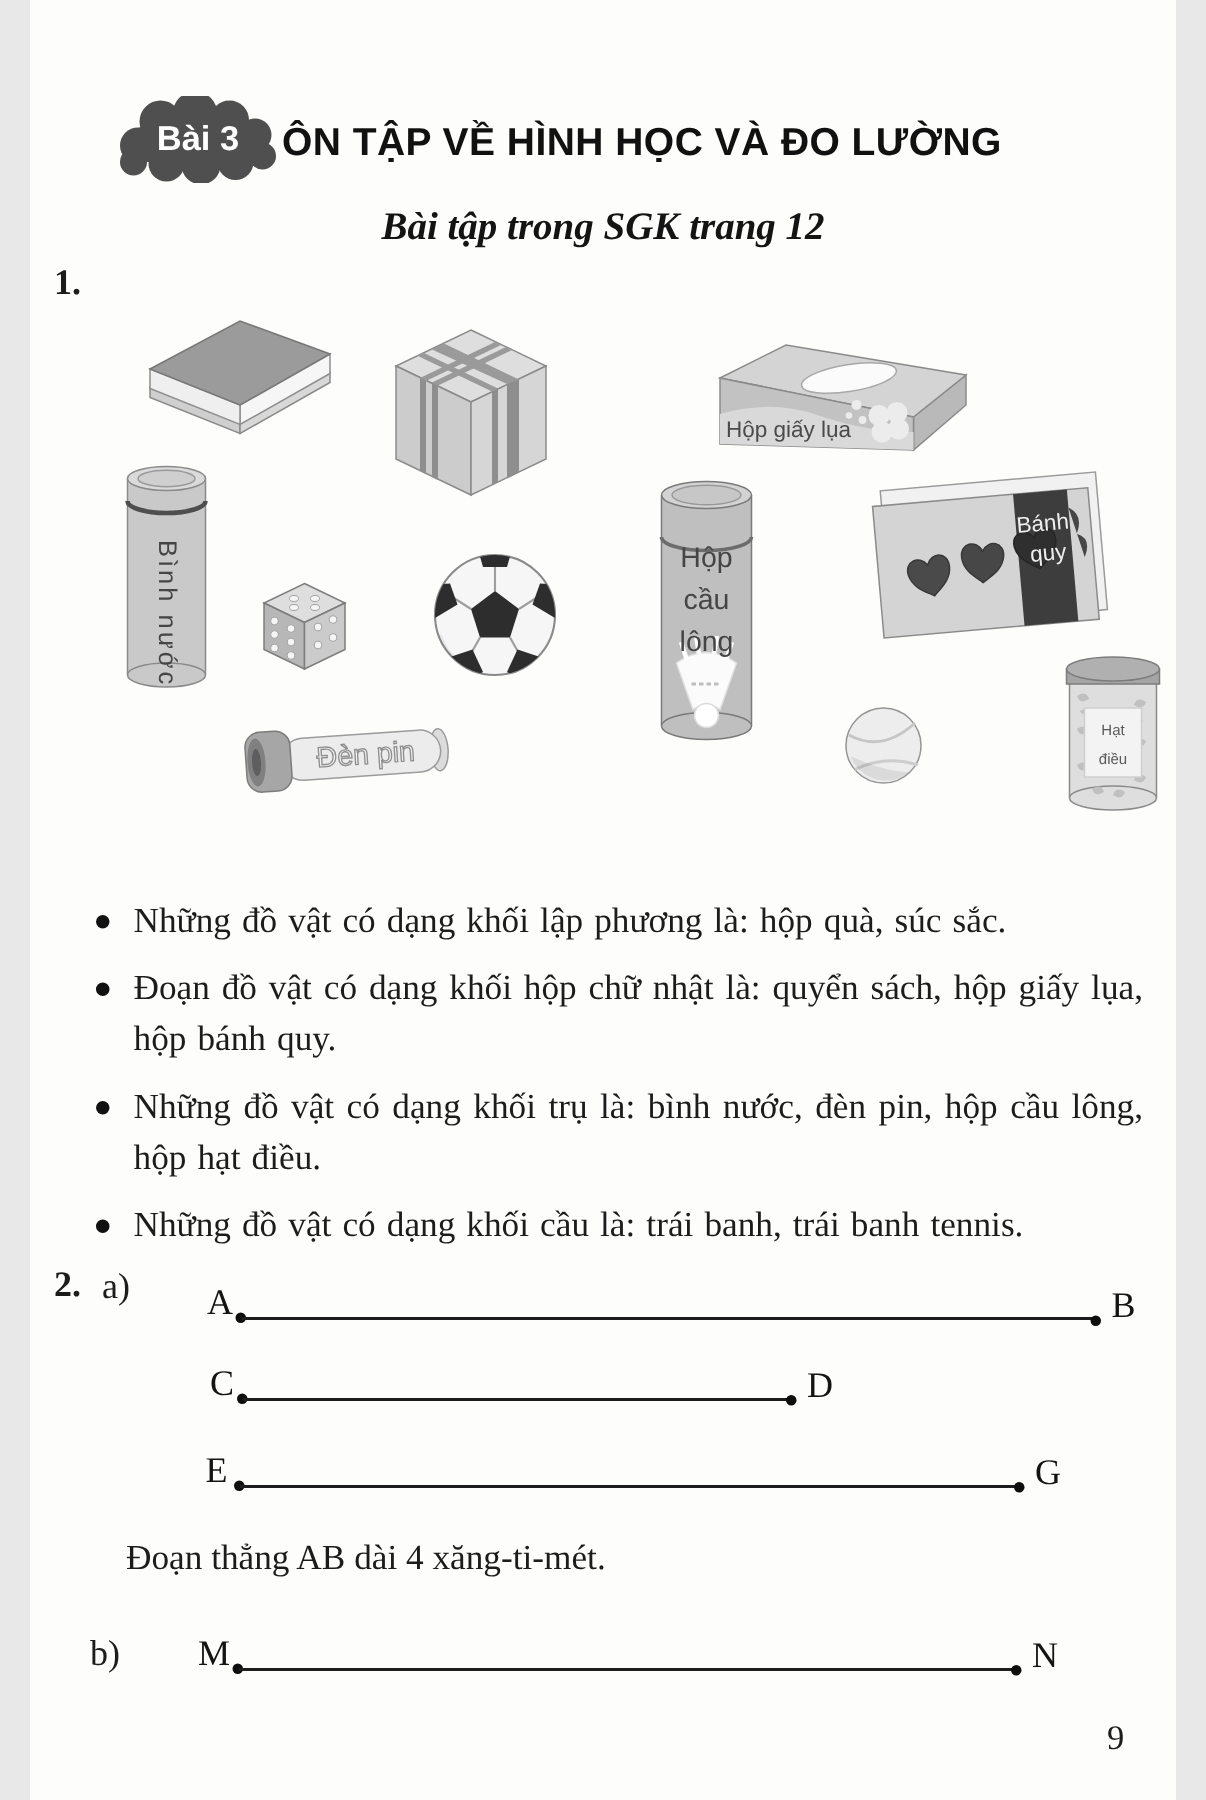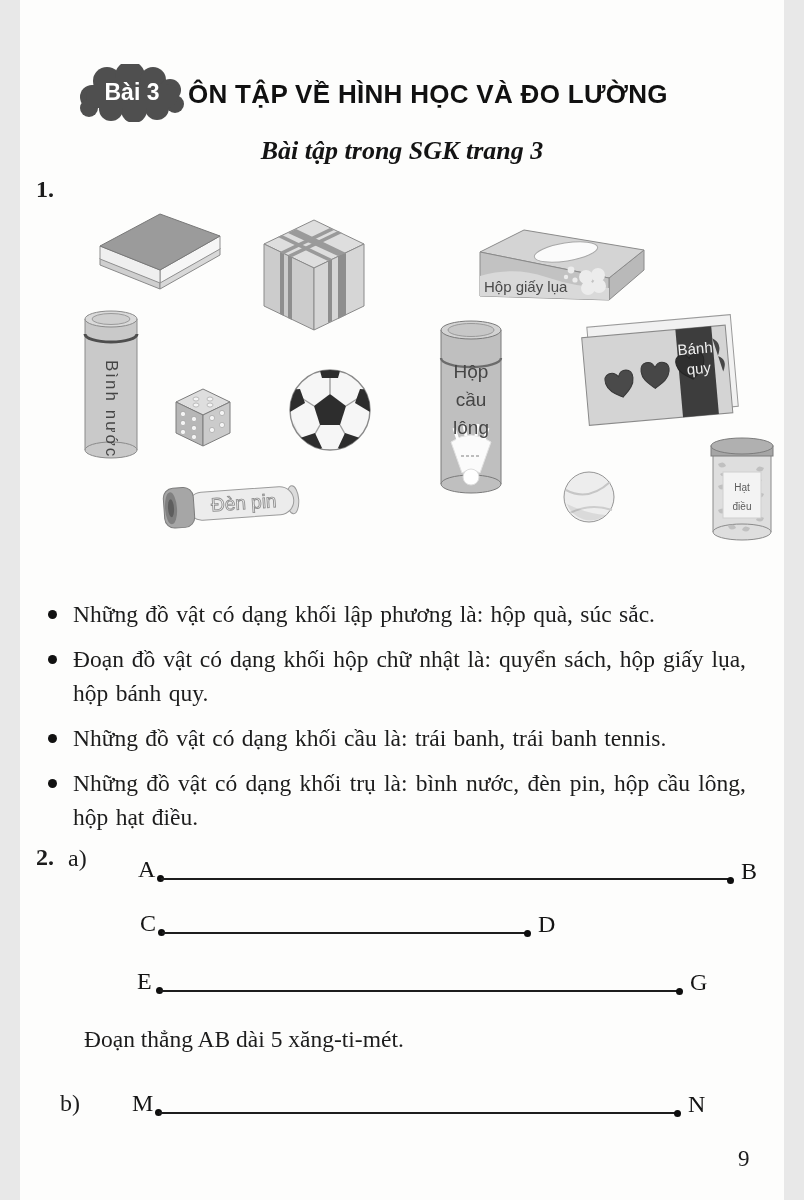--- a/index.html
+++ b/index.html
@@ -39,21 +39,21 @@
     position:absolute; font-family:"Liberation Sans", sans-serif; color:#454545;
     transform:rotate(90deg); transform-origin:left top; letter-spacing:2px;
     font-size:17px; white-space:nowrap;
   }
   .stack-label {
     position:absolute; font-family:"Liberation Sans", sans-serif; color:#5a5a5a;
     text-align:center;
   }
   
   .bullets {
-    position:absolute; left:26px; top:597px; width:700px;
+    position:absolute; left:42px; top:597px; width:700px;
     font-size:23.5px; line-height:34px; text-align:justify; word-spacing:1.5px;
   }
   .bullet { position:relative; padding-left:27px; }
   .bullet + .bullet { margin-top:11px; }
   .bullet-dot {
     position:absolute; left:2px; top:13px; width:9px; height:9px;
     border-radius:50%; background:#111;
   }
   
   .seg-label { position:absolute; font-size:24px; color:#141414; }
@@ -79,21 +79,21 @@
         <circle cx="81" cy="44" r="12"></circle>
         <circle cx="58" cy="46" r="13"></circle>
         <circle cx="35" cy="45" r="12"></circle>
         <circle cx="13" cy="44" r="9"></circle>
         <rect x="10" y="20" width="92" height="24" rx="12"></rect>
       </g>
     </svg>
     <div class="badge-text">Bài 3</div>
   </div>
   <div class="title">ÔN TẬP VỀ HÌNH HỌC VÀ ĐO LƯỜNG</div>
-  <div class="subtitle">Bài tập trong SGK trang 3</div>
+  <div class="subtitle">Bài tập trong SGK trang 12</div>
 
   <div class="exnum" style="left:16px; top:176px;">1.</div>
 
   <div class="figure">
 
     <div class="fig" style="left:58px; top:206px; width:130px; height:92px;">
       <svg viewBox="0 0 130 92" width="130" height="92">
         <polygon points="6,52 66,76 66,83 6,59" fill="#cfcfcf" stroke="#8a8a8a" stroke-width="1"></polygon>
         <polygon points="126,42 66,76 66,83 126,49" fill="#d8d8d8" stroke="#8a8a8a" stroke-width="1"></polygon>
         <polygon points="126,30 66,64 66,77 126,43" fill="#f6f6f6" stroke="#8f8f8f" stroke-width="1"></polygon>
@@ -309,25 +309,25 @@
     <div class="bullet">
       <span class="bullet-dot"></span>
       <span>Những đồ vật có dạng khối lập phương là: hộp quà, súc sắc.</span>
     </div>
     <div class="bullet">
       <span class="bullet-dot"></span>
       <span>Đoạn đồ vật có dạng khối hộp chữ nhật là: quyển sách, hộp giấy lụa, hộp bánh quy.</span>
     </div>
     <div class="bullet">
       <span class="bullet-dot"></span>
-      <span>Những đồ vật có dạng khối cầu là: trái banh, trái banh tennis.</span>
+      <span>Những đồ vật có dạng khối trụ là: bình nước, đèn pin, hộp cầu lông, hộp hạt điều.</span>
     </div>
     <div class="bullet">
       <span class="bullet-dot"></span>
-      <span>Những đồ vật có dạng khối trụ là: bình nước, đèn pin, hộp cầu lông, hộp hạt điều.</span>
+      <span>Những đồ vật có dạng khối cầu là: trái banh, trái banh tennis.</span>
     </div>
   </div>
 
   <div class="exnum" style="left:16px; top:844px;">2.</div>
   <div class="partlabel" style="left:48px; top:845px;">a)</div>
 
   <div>
     <span class="seg-label" style="left:118px; top:856px;">A</span>
     <span class="seg-dot" style="left:137px; top:875px;"></span>
     <span class="seg-line" style="left:141px; top:878px; width:570px;"></span>
@@ -344,21 +344,21 @@
   </div>
 
   <div>
     <span class="seg-label" style="left:117px; top:968px;">E</span>
     <span class="seg-dot" style="left:136px; top:987px;"></span>
     <span class="seg-line" style="left:140px; top:990px; width:520px;"></span>
     <span class="seg-dot" style="left:656px; top:988px;"></span>
     <span class="seg-label" style="left:670px; top:969px;">G</span>
   </div>
 
-  <div class="caption" style="left:64px; top:1026px;">Đoạn thẳng AB dài 5 xăng-ti-mét.</div>
+  <div class="caption" style="left:64px; top:1026px;">Đoạn thẳng AB dài 4 xăng-ti-mét.</div>
 
   <div class="partlabel" style="left:40px; top:1090px;">b)</div>
 
   <div>
     <span class="seg-label" style="left:112px; top:1090px;">M</span>
     <span class="seg-dot" style="left:135px; top:1109px;"></span>
     <span class="seg-line" style="left:139px; top:1112px; width:519px;"></span>
     <span class="seg-dot" style="left:654px; top:1110px;"></span>
     <span class="seg-label" style="left:668px; top:1091px;">N</span>
   </div>

